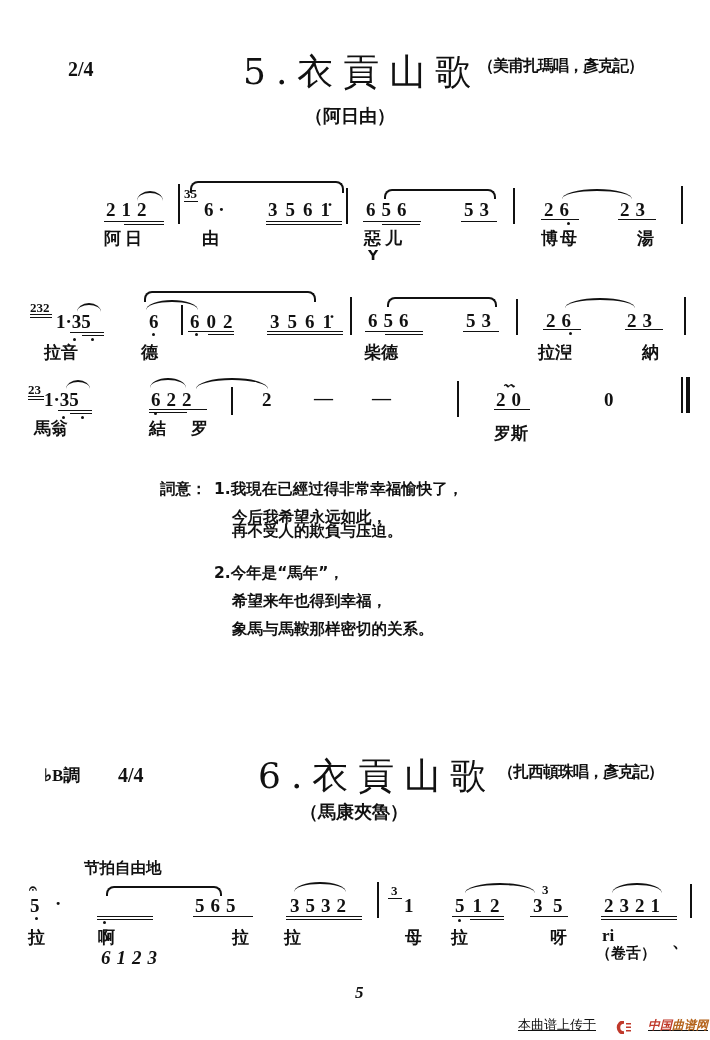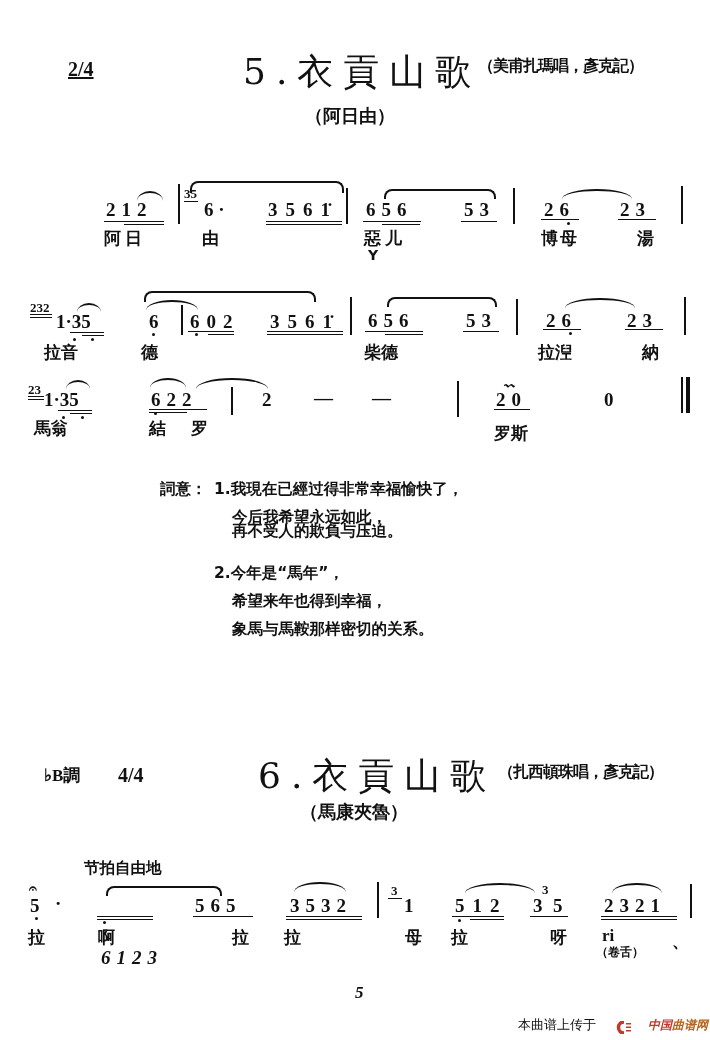--- a/index.html
+++ b/index.html
@@ -19,21 +19,21 @@
   .bar { position: absolute; width: 0; border-left: 2px solid #111; }
   .slur { position: absolute; border-top: 2.5px solid #111; border-radius: 50% 50% 0 0 / 100% 100% 0 0; }
   .bracket { position: absolute; border: 2px solid #111; border-bottom: none; border-radius: 8px 8px 0 0; }
   .dot { position: absolute; width: 3px; height: 3px; background: #111; border-radius: 50%; }
   .explain { font-size: 15.5px; font-weight: bold; font-family: "DejaVu Sans", sans-serif; }
   .footer { font-size: 13px; font-family: "DejaVu Sans", sans-serif; }
 </style>
 </head>
 <body>
 
-<div class="abs meter" style="left:68px;top:58px;text-decoration:underline;">2/4</div>
+<div class="abs meter" style="left:68px;top:58px;">2/4</div>
 <div class="abs title" style="left:243px;top:48px;">5.衣貢山歌</div>
 <div class="abs credit" style="left:478px;top:56px;">（美甫扎瑪唱，彥克記）</div>
 <div class="abs subtitle" style="left:305px;top:104px;">（阿日由）</div>
 
 <div>
   <div class="slur" style="left:137px;top:191px;width:26px;height:8px;"></div>
   <div class="abs note" style="left:106px;top:200px;letter-spacing:6px;">212</div>
   <div class="ul" style="left:104px;top:221px;width:60px;"></div>
   <div class="ul" style="left:124px;top:224px;width:40px;"></div>
 
@@ -214,27 +214,27 @@
   <div class="bar" style="left:690px;top:884px;height:34px;"></div>
 
   <div class="abs lyric" style="left:28px;top:926px;">拉</div>
   <div class="abs lyric" style="left:98px;top:926px;">啊</div>
   <div class="abs lyric" style="left:232px;top:926px;">拉</div>
   <div class="abs lyric" style="left:284px;top:926px;">拉</div>
   <div class="abs lyric" style="left:405px;top:926px;">母</div>
   <div class="abs lyric" style="left:451px;top:926px;">拉</div>
   <div class="abs lyric" style="left:550px;top:926px;">呀</div>
   <div class="abs lyric" style="left:602px;top:926px;font-family:'Liberation Serif',serif;">ri</div>
-  <div class="abs lyric" style="left:596px;top:944px;font-size:12px;">（卷舌）</div>
+  <div class="abs lyric" style="left:596px;top:944px;font-size:15px;">（卷舌）</div>
   <div class="abs lyric" style="left:672px;top:930px;">、</div>
 </div>
 
 <div class="abs" style="left:355px;top:983px;font-size:17px;font-weight:bold;font-style:italic;font-family:'Liberation Serif',serif;">5</div>
 
-<div class="abs" style="left:518px;top:1016px;display:flex;align-items:center;gap:16px;">
+<div class="abs" style="left:518px;top:1016px;display:flex;align-items:center;gap:16px;text-decoration:underline;">
   <span class="footer">本曲谱上传于</span>
   <span style="display:inline-block;width:16px;height:13px;position:relative;margin-left:4px;">
     <svg width="16" height="13" viewBox="0 0 16 13">
       <path d="M8 1 A5.5 5.5 0 1 0 8 12" fill="none" stroke="#c0392b" stroke-width="3.5"></path>
       <rect x="10" y="2" width="5" height="1.5" fill="#c0392b"></rect>
       <rect x="10" y="5.5" width="5" height="1.5" fill="#c0392b"></rect>
       <rect x="10" y="9" width="5" height="1.5" fill="#c0392b"></rect>
     </svg>
   </span>
   <span style="font-size:12px;font-weight:bold;font-style:italic;font-family:'DejaVu Sans',sans-serif;">

